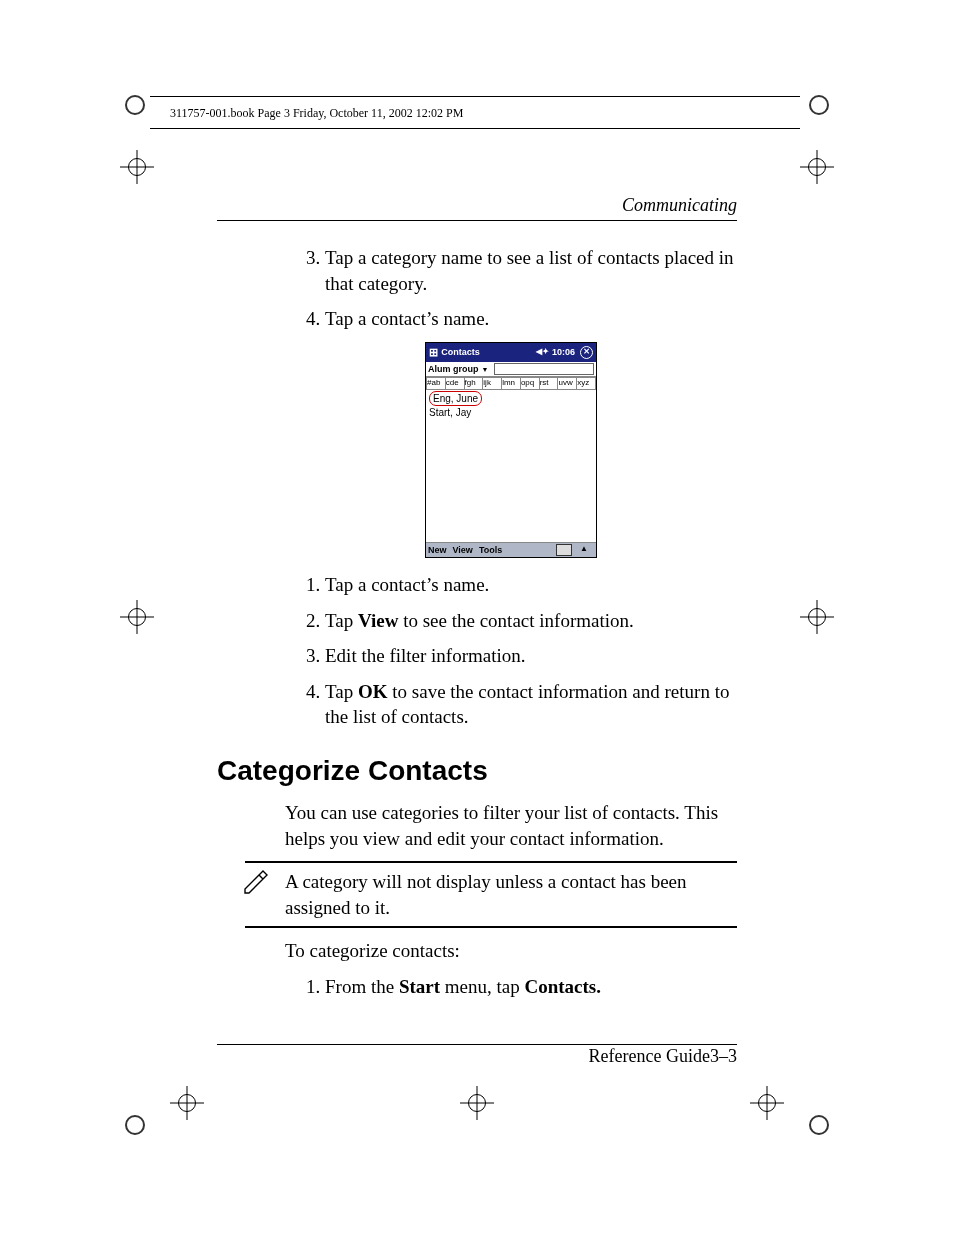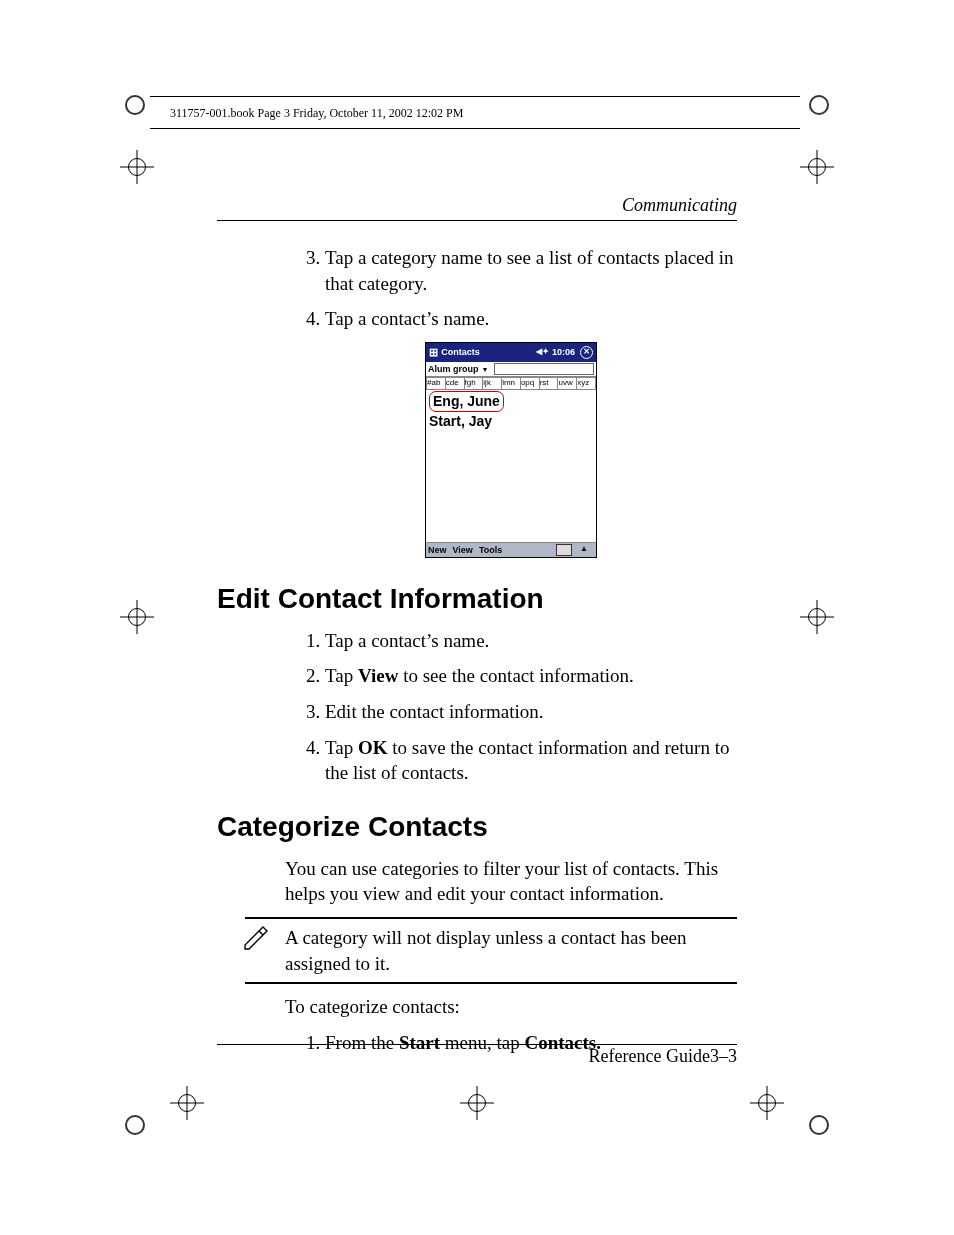--- a/index.html
+++ b/index.html
@@ -55,21 +55,21 @@
   .device .titlebar .vol{font-size:8px}
   .device .titlebar .time{font-size:9px;margin-right:2px}
   .device .titlebar .x{width:11px;height:11px;border:1px solid #fff;border-radius:50%;display:flex;align-items:center;justify-content:center;font-size:8px}
   .device .ribbon{display:flex;align-items:flex-end;padding:1px 2px;border-bottom:1px solid #888;font-weight:bold}
   .device .ribbon span:first-child{flex:0 0 auto}
   .device .ribbon .tri{font-size:7px;margin-left:3px}
   .device .ribbon .search{border:1px solid #666;height:10px;flex:1;margin-left:6px}
   .device .tabs{display:flex;font-size:8px}
   .device .tabs span{flex:1;border:1px solid #888;border-left:none;text-align:left;padding:0}
   .device .tabs span:first-child{border-left:1px solid #888}
-  .device .list{padding:1px 3px;font-weight:bold;font-size:14px}
+  .device .list{padding:1px 3px;font-weight:normal;font-size:10px}
   .device .list .sel{border:1px solid #c00;border-radius:7px;padding:0 3px;display:inline-block}
   .device .bottombar{position:absolute;left:0;right:0;bottom:0;border-top:1px solid #888;background:#b0b8c8;display:flex;align-items:flex-start;font-weight:bold;font-size:9px;padding:1px 2px}
   .device .bottombar span{margin-right:6px}
   .device .bottombar .kb{margin-left:auto;width:14px;height:10px;border:1px solid #333;background:#ddd}
   .device .bottombar .up{font-size:8px;margin-left:2px}
   
   .foot-rule{position:absolute;left:217px;right:217px;bottom:190px;border-top:1px solid #000}
   .foot{position:absolute;left:217px;right:217px;bottom:168px;font-size:18px;display:flex;justify-content:flex-end}
   b{font-weight:bold;font-style:normal}
 </style>
@@ -132,25 +132,24 @@
     </div>
     <div class="bottombar">
       <span>New</span>
       <span>View</span>
       <span>Tools</span>
       <span class="kb"></span>
       <span class="up">▲</span>
     </div>
   </div>
 
-  <h2 class="section">Edit Contact Information</h2>
   <ol class="steps">
     <li>Tap a contact’s name.</li>
     <li>Tap <b>View</b> to see the contact information.</li>
-    <li>Edit the contact information.</li>
+    <li>Edit the filter information.</li>
     <li>Tap <b>OK</b> to save the contact information and return to the list of contacts.</li>
   </ol>
 
   <h2 class="section">Categorize Contacts</h2>
   <p class="body">You can use categories to filter your list of contacts. This helps you view and edit your contact information.</p>
 
   <div class="notebox">
     <span class="noteicon">
       <svg viewBox="0 0 30 30" width="30" height="30">
           <path d="M4 22 L18 8 L22 12 L8 26 L4 26 Z M18 8 L22 4 L26 8 L22 12 Z" fill="none" stroke="#000" stroke-width="1.4"></path>

